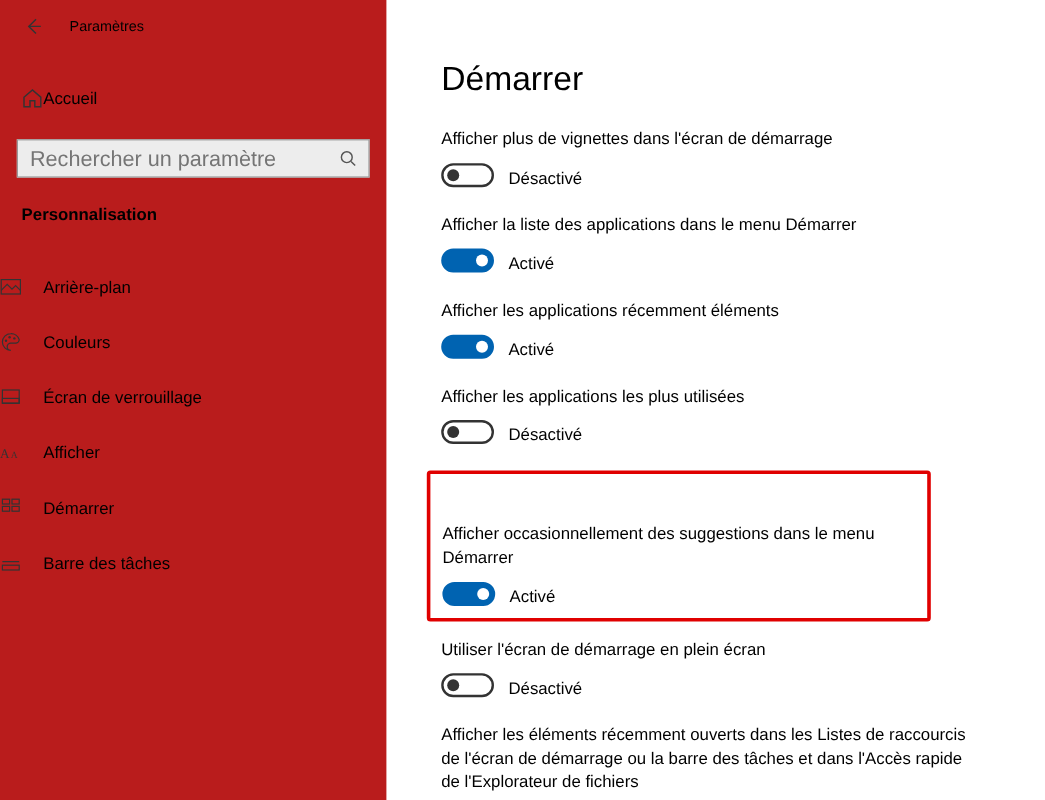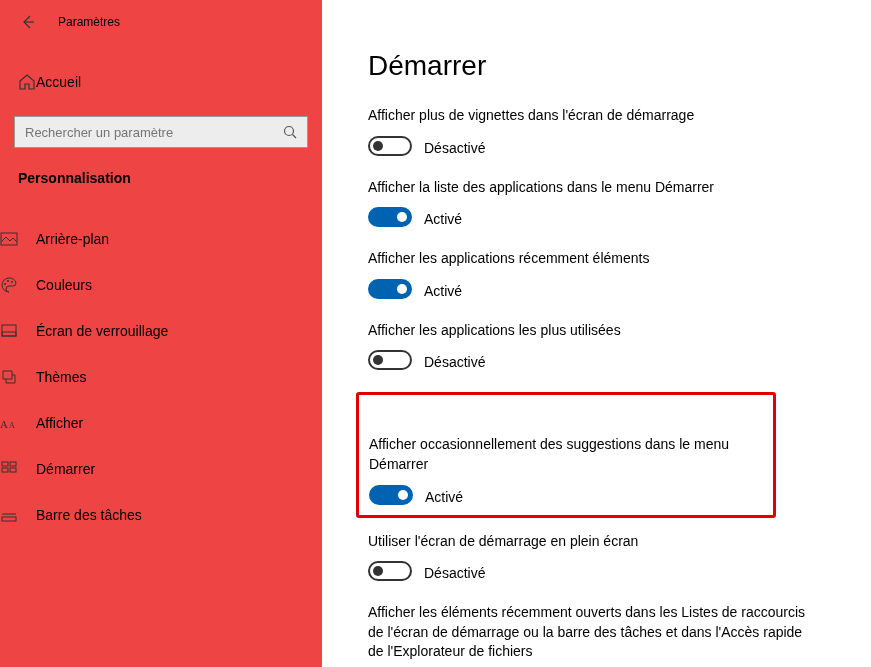--- a/index.html
+++ b/index.html
@@ -9,21 +9,21 @@
     color: #000;
     background: #fff;
     width: 871px;
     height: 667px;
     overflow: hidden;
     display: flex;
   }
   .sidebar {
     width: 322px;
     height: 100%;
-    background: #ef4444;
+    background: #b91c1c;
     padding: 0;
     flex-shrink: 0;
   }
   .topbar {
     display: flex;
     align-items: center;
     height: 44px;
     padding-left: 20px;
     gap: 22px;
   }
@@ -43,21 +43,21 @@
   }
   .search-wrap {
     margin: 14px 14px 0 14px;
   }
   .search-box {
     width: 100%;
     height: 32px;
     border: 1px solid #999;
     background: #ededed;
     padding: 0 32px 0 10px;
-    font-size: 13px;
+    font-size: 18px;
     color: #555;
     outline: none;
     position: relative;
   }
   .search-container { position: relative; }
   .search-icon-pos {
     position: absolute;
     right: 10px; top: 50%;
     transform: translateY(-50%);
     pointer-events: none;
@@ -208,29 +208,20 @@
       <span class="icon-slot">
         <svg width="18" height="18" viewBox="0 0 18 18">
             <rect x="2" y="3" width="14" height="11" stroke="#333" fill="none"></rect>
             <rect x="2" y="10" width="14" height="4" stroke="#333" fill="none"></rect>
           </svg>
       </span>
       <span>Écran de verrouillage</span>
     </div>
     <div class="nav-item">
       <span class="icon-slot">
-        <svg width="18" height="18" viewBox="0 0 18 18">
-            <path d="M3 3 L12 3 L12 7 L15 7 L15 15 L6 15 L6 11 L3 11 Z" stroke="#333" fill="none"></path>
-            <path d="M6 11 L12 11 L12 7" stroke="#333" fill="none"></path>
-          </svg>
-      </span>
-      <span>Thèmes</span>
-    </div>
-    <div class="nav-item">
-      <span class="icon-slot">
         <svg width="18" height="14" viewBox="0 0 18 14">
             <text x="0" y="12" font-size="11" font-family="Segoe UI" fill="#333">A</text>
             <text x="9" y="12" font-size="8" font-family="Segoe UI" fill="#333">A</text>
           </svg>
       </span>
       <span>Afficher</span>
     </div>
     <div class="nav-item">
       <span class="icon-slot">
         <svg width="18" height="18" viewBox="0 0 18 18">

